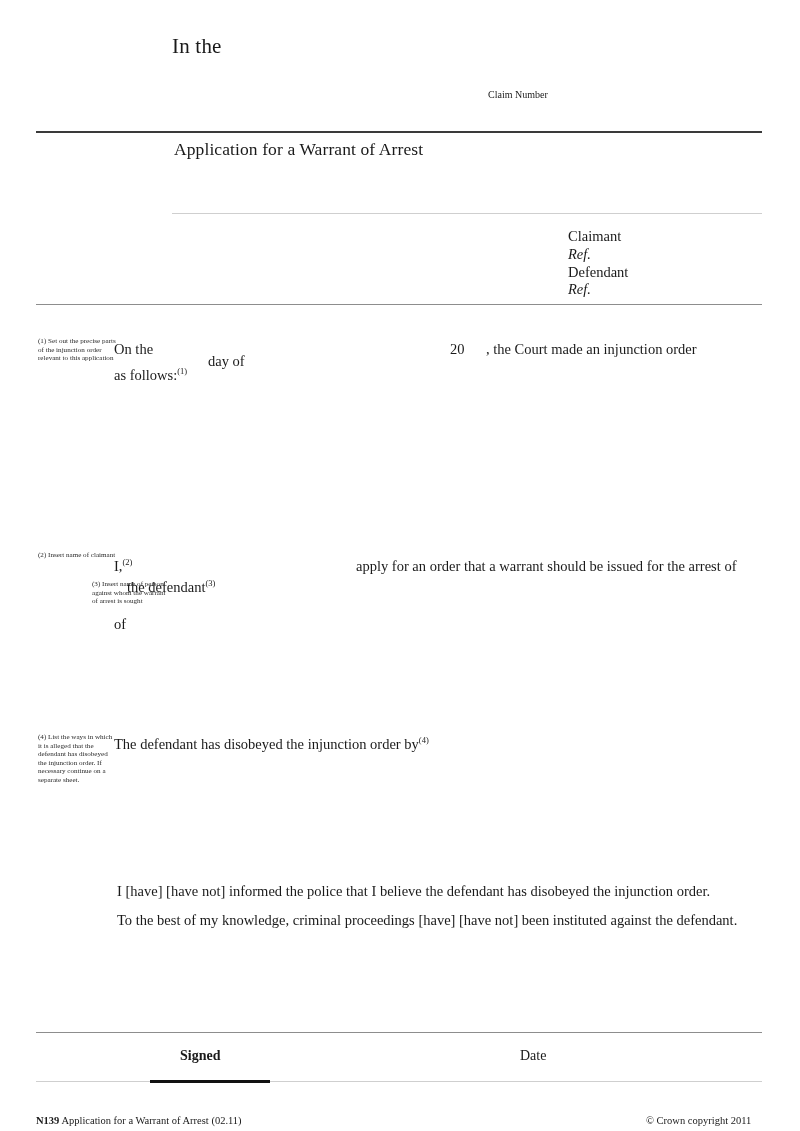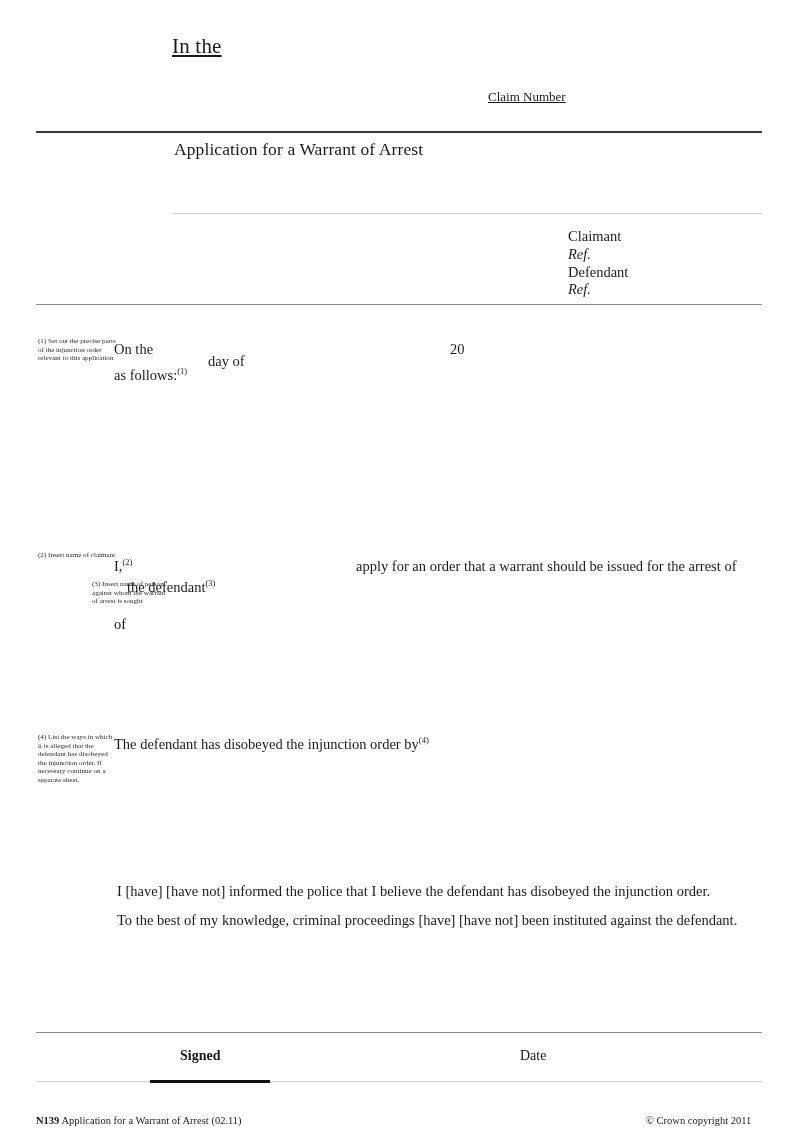--- a/index.html
+++ b/index.html
@@ -43,25 +43,23 @@
   }
 
   
   .abs {
     position: absolute;
     white-space: nowrap;
   }
   .in-the {
     font-size: 21px;
     letter-spacing: 0.2px;
-    text-decoration: underline;
   }
   .claim-number {
-    font-size: 13px;
-    text-decoration: underline;
+    font-size: 10px;
   }
   .form-title {
     font-size: 17.5px;
     letter-spacing: 0.1px;
   }
   .party {
     position: absolute;
     font-size: 14.5px;
     line-height: 17.8px;
   }
@@ -135,20 +133,21 @@
   <div class="rule rule-mid" style="left:36px; top:304px; width:726px;"></div>
 
   <div class="note" style="left:38px; top:337px;">
     <span class="num">(1)</span>
     <span>Set out the precise parts of the injunction order relevant to this application</span>
   </div>
 
   <div class="body-text" style="left:114px; top:336px;">On the</div>
   <div class="body-text" style="left:208px; top:348px;">day of</div>
   <div class="body-text" style="left:450px; top:336px;">20</div>
+  <div class="body-text" style="left:486px; top:336px;">, the Court made an injunction order</div>
 
   <div class="body-text" style="left:114px; top:362px;">
     <span>as follows:</span><span class="sup">(1)</span>
   </div>
 
   <div class="note" style="left:38px; top:551px;">
     <span class="num">(2)</span>
     <span>Insert name of claimant</span>
   </div>
 

